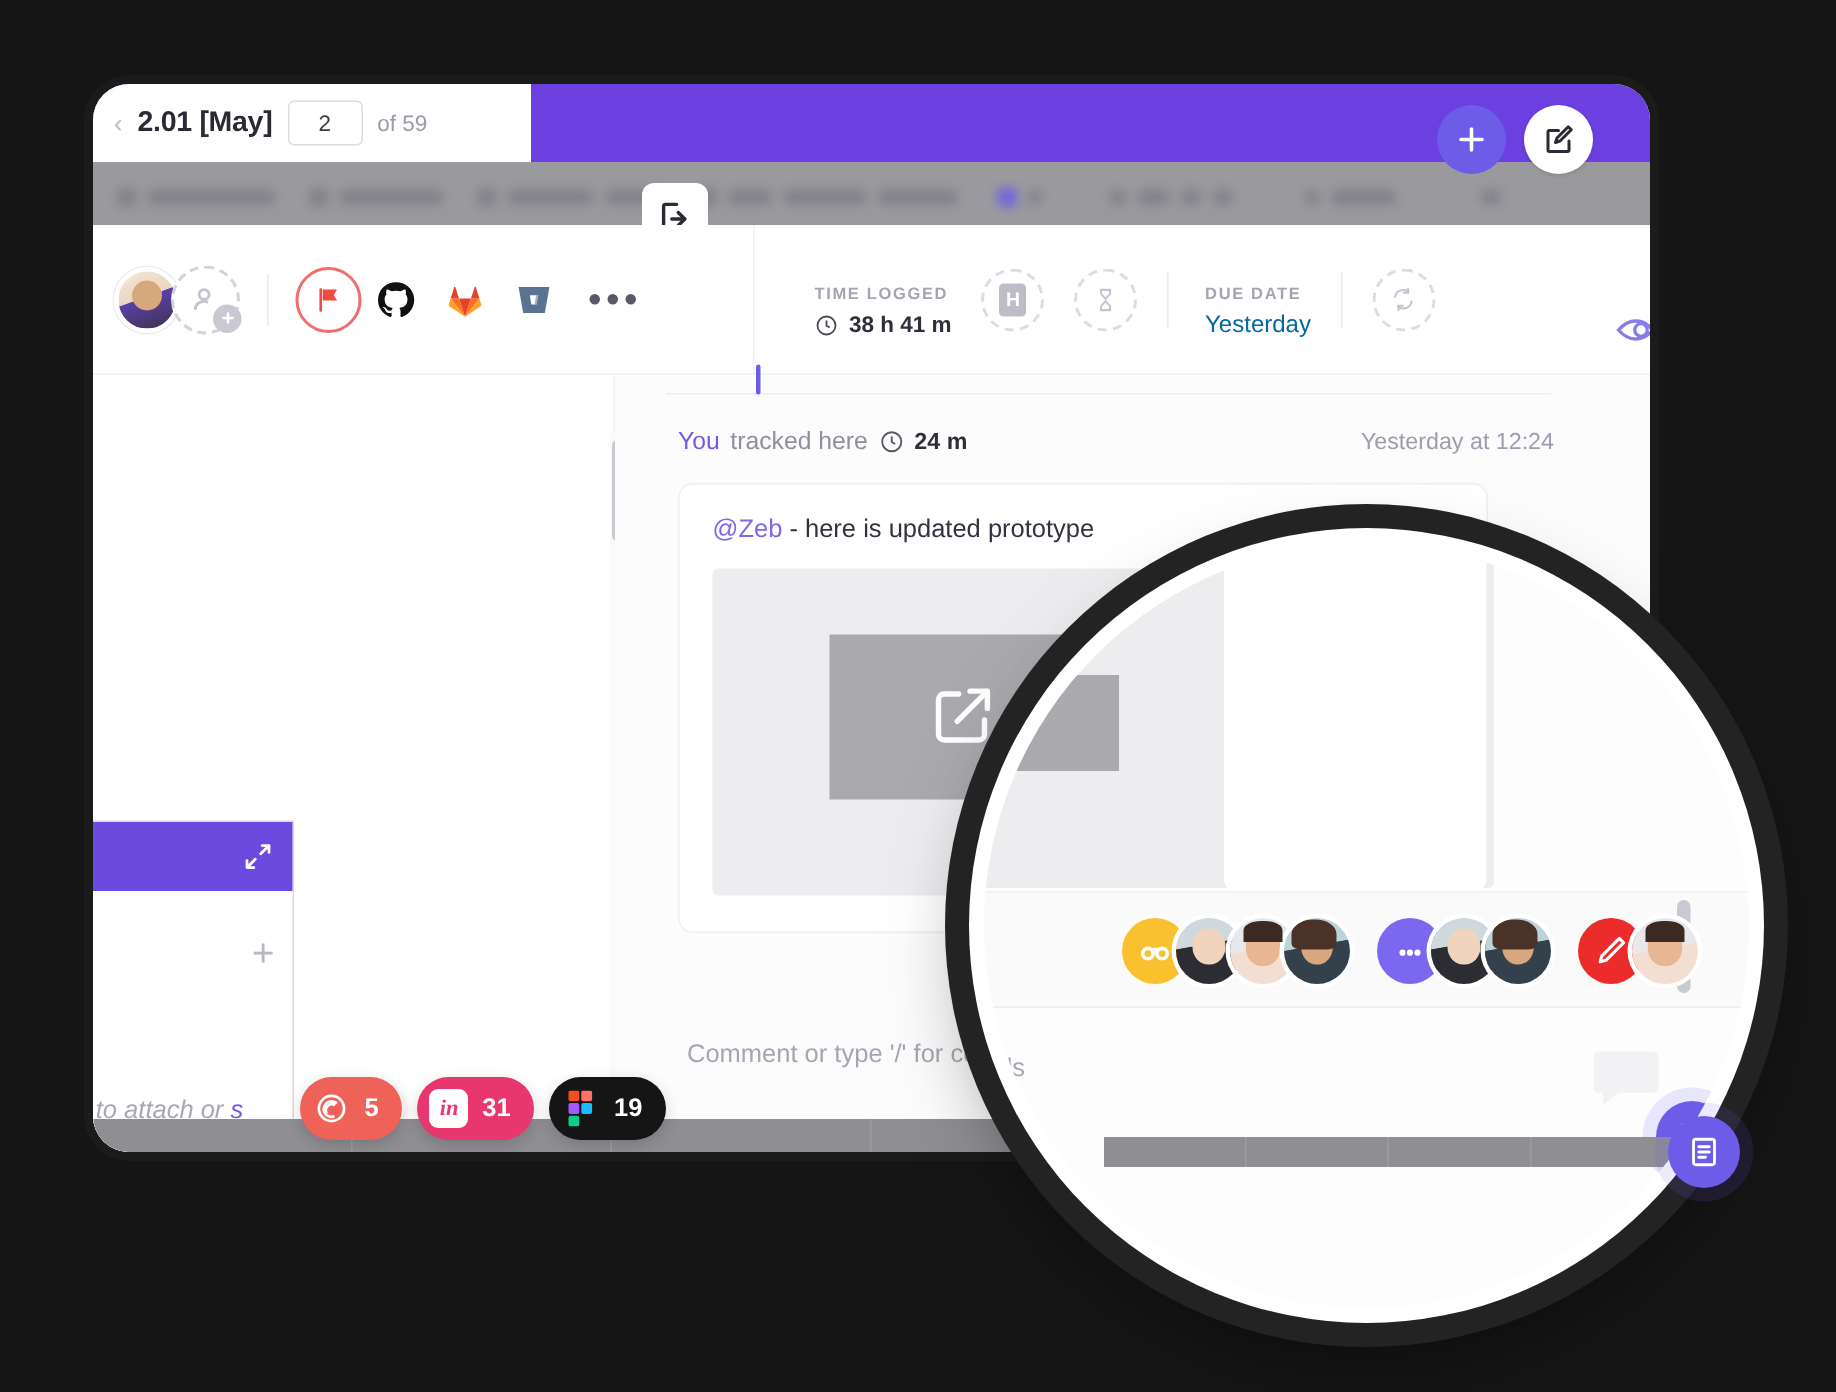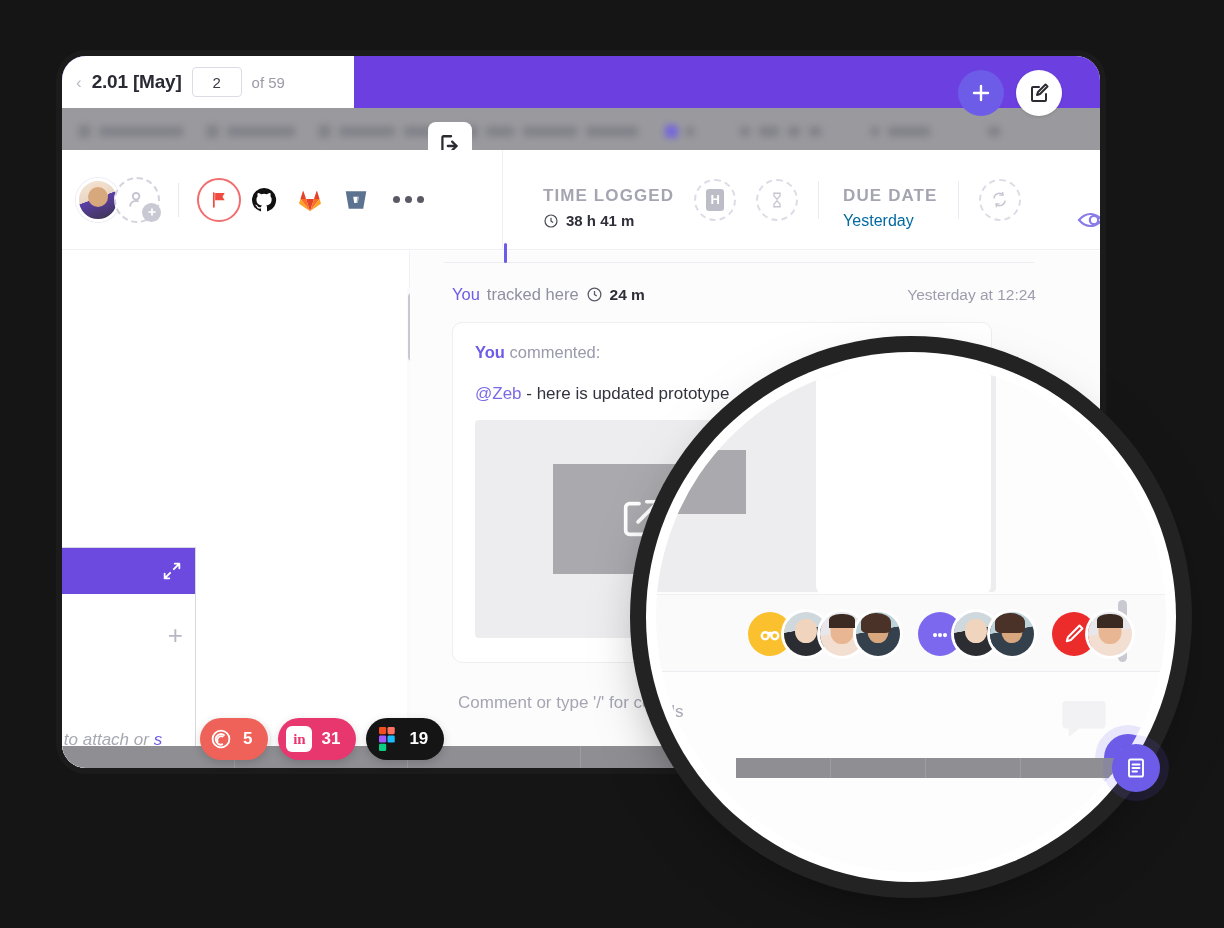--- a/index.html
+++ b/index.html
@@ -103,21 +103,21 @@
     display: flex; align-items: center; justify-content: center; flex: none;
   }
   .icon-btn { width: 46px; display: flex; align-items: center; justify-content: center; flex:none; }
   .dots { display: flex; gap: 5px; align-items: center; margin-left: 14px; }
   .dots i { width: 7px; height: 7px; border-radius: 50%; background: #5a5a66; display: block; }
 
   .tb-sep { width: 1px; height: 100px; background: #f0f0f4; }
 
   .tb-meta { display: flex; align-items: center; padding-left: 40px; gap: 20px; }
   .meta-block { display: flex; flex-direction: column; gap: 6px; }
-  .meta-label { font-size: 17px; letter-spacing: 1.1px; color: #a5a5b2; font-weight: bold; margin-top: 16px; }
+  .meta-label { font-size: 11px; letter-spacing: 1.1px; color: #a5a5b2; font-weight: bold; margin-top: 16px; }
   .meta-value { font-size: 15px; color: #2f2f3a; font-weight: bold; display: flex; align-items: center; gap: 7px; }
   .meta-value.due { color: #0369a1; font-weight: normal; font-size: 16px; }
   .dashed-circle {
     width: 42px; height: 42px; border-radius: 50%; border: 2px dashed #dcdce6;
     display: flex; align-items: center; justify-content: center; flex:none;
   }
   .mini-sep { width: 1px; height: 38px; background: #eaeaf1; }
 
   .eye-right { position: absolute; right: -12px; top: 142px; }
 
@@ -473,27 +473,20 @@
               <svg width="17" height="17" viewBox="0 0 24 24" fill="none" stroke="#5a5a68" stroke-width="1.8">
                   <circle cx="12" cy="12" r="9"></circle>
                   <path d="M12 7v5.2l3.2 1.9"></path>
                 </svg>
               <span class="strong-dark">24 m</span>
             </span>
             <span class="feed-time">Yesterday at 12:24</span>
           </div>
 
           <div class="comment-card">
-            <div class="cc-head">
-              <span class="cc-author">
-                <b>You</b>
-                <span>commented:</span>
-              </span>
-              <span class="cc-time">Yesterday at 12:47</span>
-            </div>
             <div class="cc-body">
               <span class="mention">@Zeb</span><span> - here is updated prototype</span>
             </div>
             <div class="cc-attach">
               <div class="cc-thumb">
                 <svg width="46" height="46" viewBox="0 0 24 24" fill="none" stroke="#fff" stroke-width="1.9" stroke-linecap="round" stroke-linejoin="round">
                   <path d="M11 4H6a2 2 0 0 0-2 2v12a2 2 0 0 0 2 2h12a2 2 0 0 0 2-2v-5"></path>
                   <path d="M15 3h6v6"></path>
                     <path d="M10.5 13.5L20.5 3.5"></path>
                 </svg>
@@ -538,21 +531,21 @@
         <svg width="24" height="24" viewBox="0 0 24 24" fill="none" stroke="#fff" stroke-width="1.8">
           <circle cx="12" cy="12" r="8.4"></circle>
             <path d="M15.6 8.6a5.2 5.2 0 1 0-1.6 8.6"></path>
             <path d="M8.8 15.2a4 4 0 0 1 5.6-5.4"></path>
         </svg>
       </span>
       <span>5</span>
     </div>
     <div class="badge invision">
       <span class="badge-ico" style="background:#fff;">
-        <span style="color:#e8366f;font-size:15px;font-weight:bold;font-family:'Liberation Serif',serif;">in</span>
+        <span style="color:#e8366f;font-size:15px;font-style:italic;font-weight:bold;font-family:'Liberation Serif',serif;">in</span>
       </span>
       <span>31</span>
     </div>
     <div class="badge figma">
       <span class="badge-ico">
         <svg width="18" height="24" viewBox="0 0 12 18">
           <rect x="0" y="0" width="5.4" height="5.4" rx="1" fill="#f24e1e"></rect>
           <rect x="6.4" y="0" width="5.4" height="5.4" rx="1" fill="#ff7262"></rect>
           <rect x="0" y="6.3" width="5.4" height="5.4" rx="1" fill="#a259ff"></rect>
           <rect x="6.4" y="6.3" width="5.4" height="5.4" rx="1" fill="#1abcfe"></rect>

